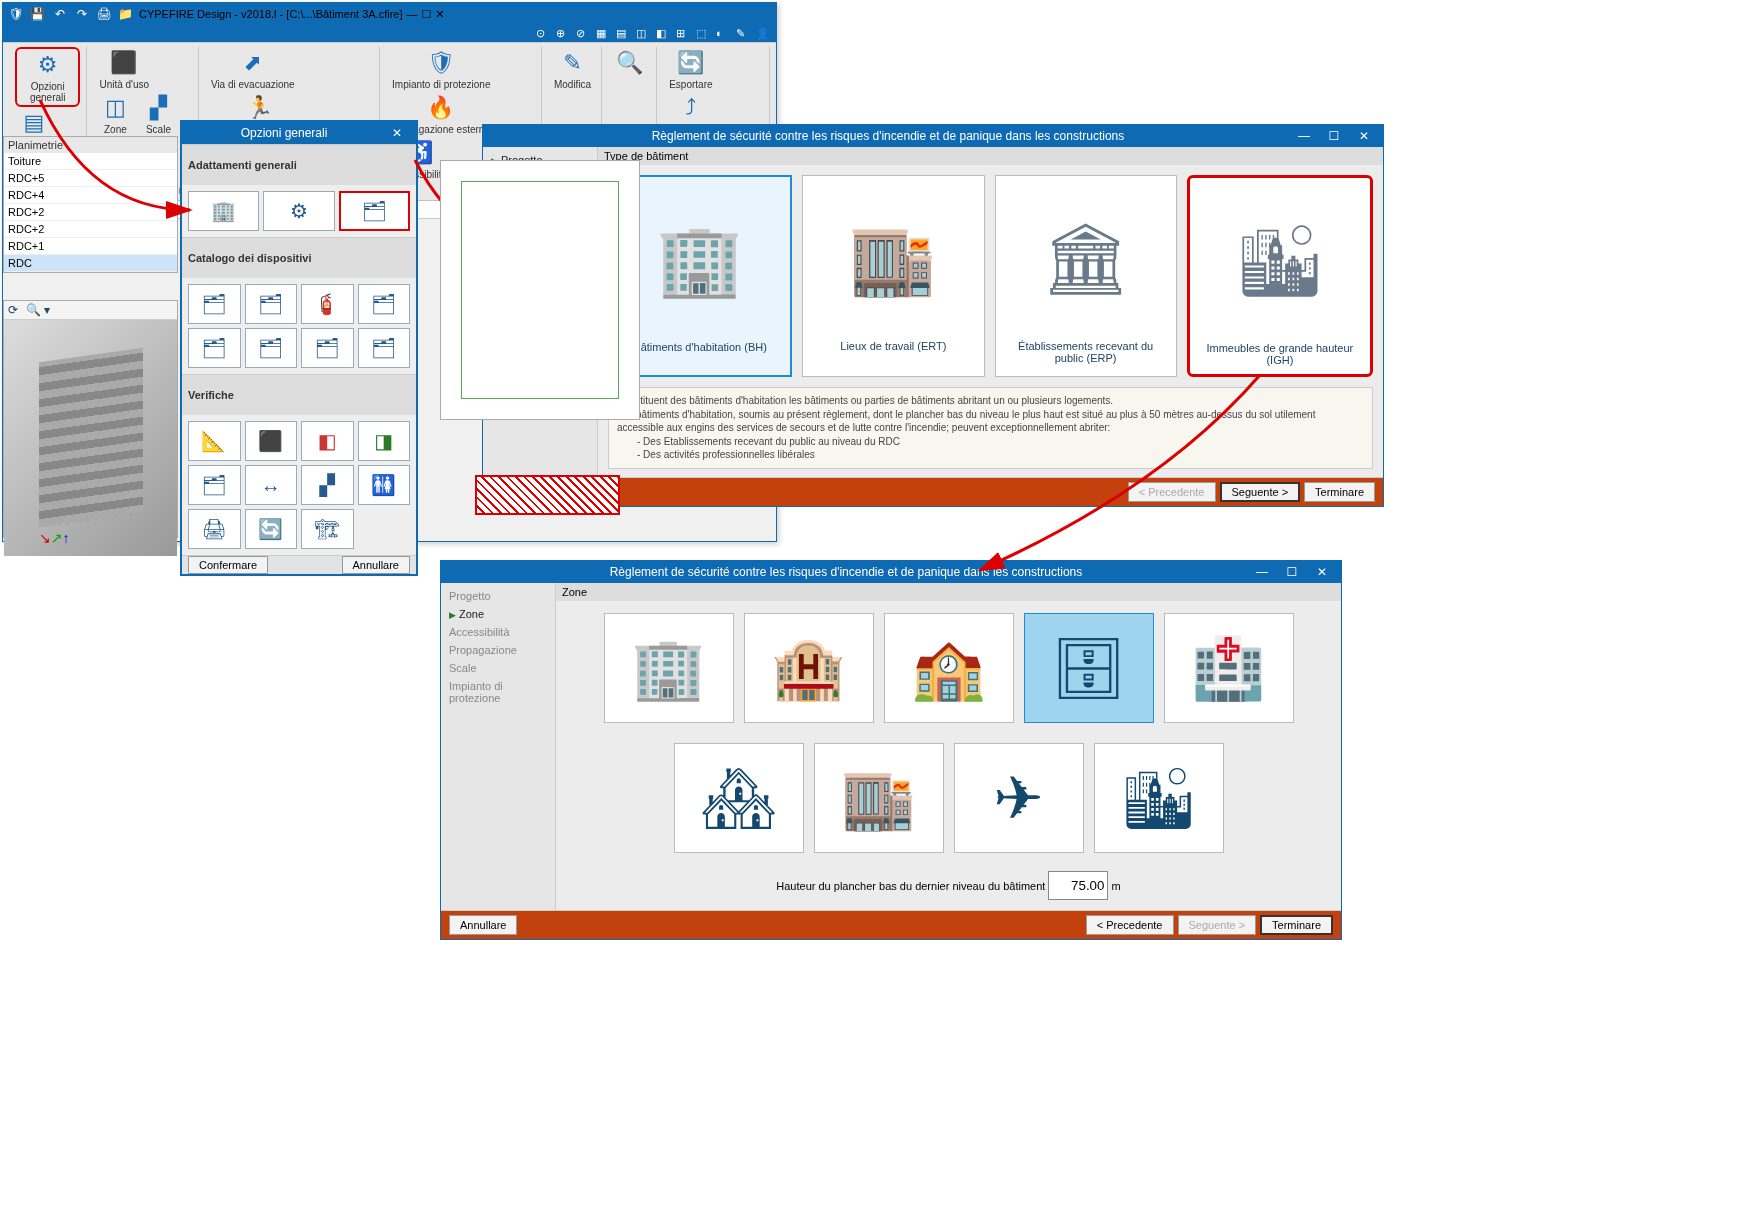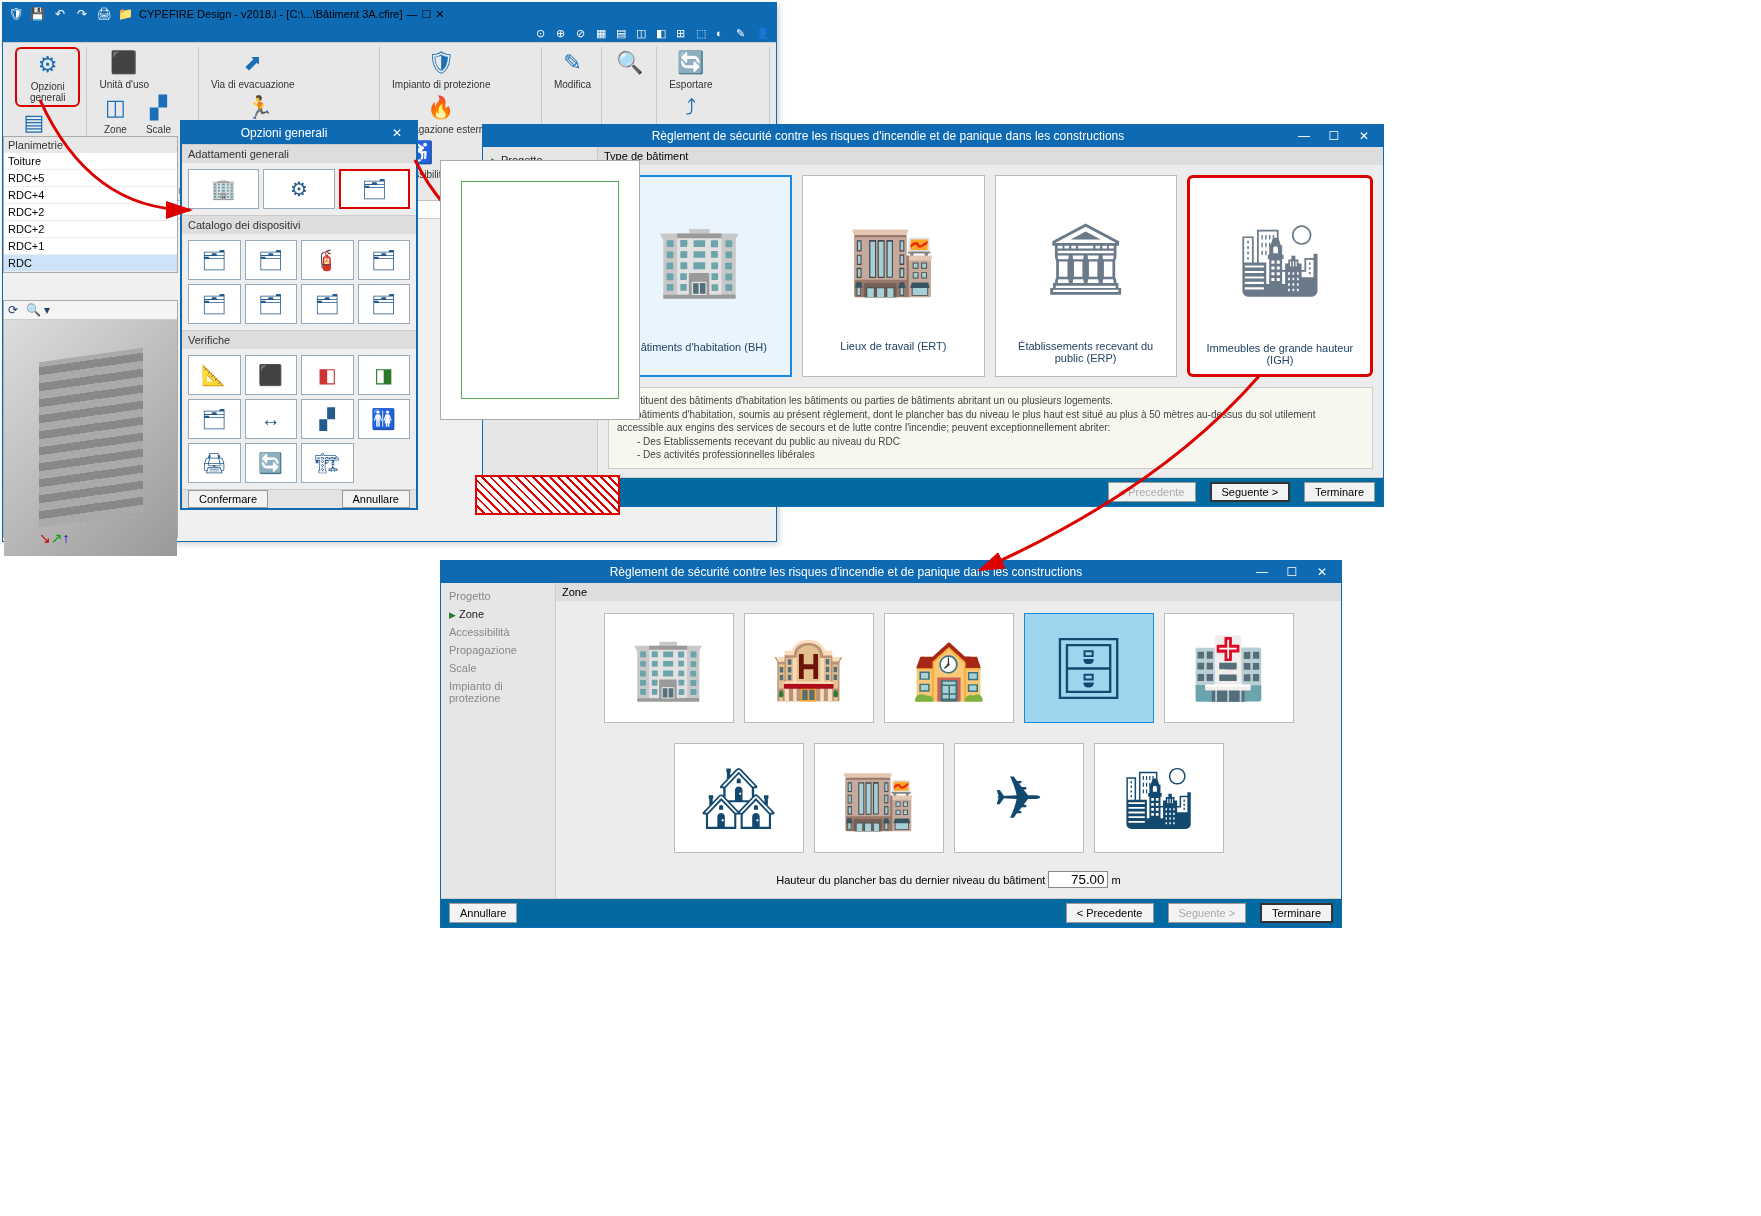--- a/index.html
+++ b/index.html
@@ -20,21 +20,21 @@
 .small-row { background: #fdfdfd; border-bottom: 1px solid #ccc; height: 18px; display: flex; align-items: center; gap: 6px; padding: 0 6px; }
 .small-row .si { width: 14px; height: 14px; color: #246; cursor: pointer; }
 .floor-panel { position: absolute; left: 3px; top: 136px; width: 175px; background: #fff; border: 1px solid #aaa; font-size: 11px; }
 .floor-panel .hdr { background: #e8e8e8; padding: 2px 4px; color: #333; }
 .floor-panel .row { padding: 2px 4px; border-bottom: 1px solid #eee; cursor: pointer; }
 .floor-panel .row.sel { background: #cde3f8; }
 .view3d { position: absolute; left: 3px; top: 300px; width: 175px; height: 238px; background: #fff; border: 1px solid #aaa; }
 .view3d-inner { width: 100%; height: 100%; background: linear-gradient(135deg,#ddd 0%,#bbb 50%,#999 100%); position: relative; }
 .axis { position: absolute; left: 35px; bottom: 10px; font-size: 14px; }
 .dlg-opzioni { position: absolute; left: 180px; top: 120px; width: 238px; border: 2px solid #0f6ab4; background: #eee; }
-.dlg-opzioni .section-hdr { background: #ddd; padding: 3px 6px; font-size: 11px; color: #333; border-top: 1px solid #ccc; }
+.dlg-opzioni .section-hdr { background: #ddd; padding: 14px 6px; font-size: 11px; color: #333; border-top: 1px solid #ccc; font-weight: bold; }
 .dlg-opzioni .grid { display: grid; grid-template-columns: repeat(4,1fr); gap: 4px; padding: 6px; }
 .dlg-opzioni .grid.g3 { grid-template-columns: repeat(3,1fr); }
 .dlg-opzioni .opt-btn { border: 1px solid #9ab; background: #fff; height: 40px; display: flex; align-items: center; justify-content: center; color: #245a8c; cursor: pointer; font-size: 20px; }
 .dlg-opzioni .opt-btn.hl { border: 2px solid #d00; }
 .dlg-opzioni .footer { display: flex; justify-content: space-between; padding: 0 6px; background: #e3e3e3; border-top: 1px solid #ccc; }
 .btn-std { background: #f3f3f3; border: 1px solid #999; padding: 2px 10px; cursor: pointer; font-size: 11px; }
 .btn-std.primary { border: 2px solid #333; }
 .wiz { position: absolute; border: 1px solid #0f6ab4; background: #ececec; }
 .wiz .body { display: flex; }
 .wiz .nav { width: 115px; background: #e6e6e6; border-right: 1px solid #ccc; padding: 4px 2px; }
@@ -43,28 +43,28 @@
 .wiz .nav .item.active::before { content: "▶"; color: #2a7a2a; margin-right: 3px; font-size: 9px; }
 .wiz .content { flex: 1; padding: 0; }
 .wiz .panel-hdr { background: #ddd; padding: 3px 6px; font-size: 11px; }
 .wiz .types { display: flex; gap: 10px; padding: 10px; }
 .wiz .type-card { flex: 1; border: 1px solid #bbb; background: #fff; display: flex; flex-direction: column; align-items: center; padding: 8px; cursor: pointer; }
 .wiz .type-card.selected { border: 2px solid #1b8adf; background: #eaf4fc; }
 .wiz .type-card.highlighted { border: 3px solid #d00; border-radius: 6px; }
 .wiz .type-card .bimg { width: 140px; height: 150px; display: flex; align-items: center; justify-content: center; font-size: 70px; color: #6a7a8a; }
 .wiz .type-card .blabel { font-size: 11px; color: #246; text-align: center; margin-top: 6px; }
 .wiz .desc { background: #f7f7f0; border: 1px solid #ccc; margin: 0 10px 8px 10px; padding: 6px 8px; font-size: 10px; color: #444; line-height: 1.35; }
-.wiz .footer { display: flex; padding: 4px 8px; background: #0369a1; border-top: 1px solid #ccc; gap: 10px; }
+.wiz .footer { display: flex; padding: 4px 8px; background: #c2410c; border-top: 1px solid #ccc; }
 .wiz .footer .spacer { flex: 1; }
 .zone-grid { display: flex; flex-wrap: wrap; gap: 10px; justify-content: center; padding: 12px; }
 .zone-cell { width: 130px; height: 110px; border: 1px solid #bbb; background: #fff; display: flex; align-items: center; justify-content: center; cursor: pointer; }
 .zone-cell.sel { background: #9fd4ef; border-color: #1b8adf; }
 .zone-icon { font-size: 60px; color: #14496f; }
 .height-row { text-align: center; padding: 6px 0 10px 0; font-size: 11px; }
-.height-row input { width: 60px; text-align: right; padding: 0 3px; border: 1px solid #888; }
+.height-row input { width: 60px; text-align: right; padding: 6px 3px; border: 1px solid #888; }
 svg.arrow { position: absolute; pointer-events: none; }
 .floor-toolbar { background: #f4f4f4; border-bottom: 1px solid #ccc; padding: 2px 4px; display: flex; gap: 4px; }
 .ft-icon { width: 14px; height: 14px; cursor: pointer; font-size: 12px; color: #246; }
 .canvas-links { position: absolute; left: 440px; top: 350px; font-size: 11px; }
 .canvas-links div { color: #1a5fa0; padding: 1px 0; cursor: pointer; }
 </style>
 </head>
 <body>
 
 <div class="window" style="left:2px; top:2px; width:775px; height:540px;">

